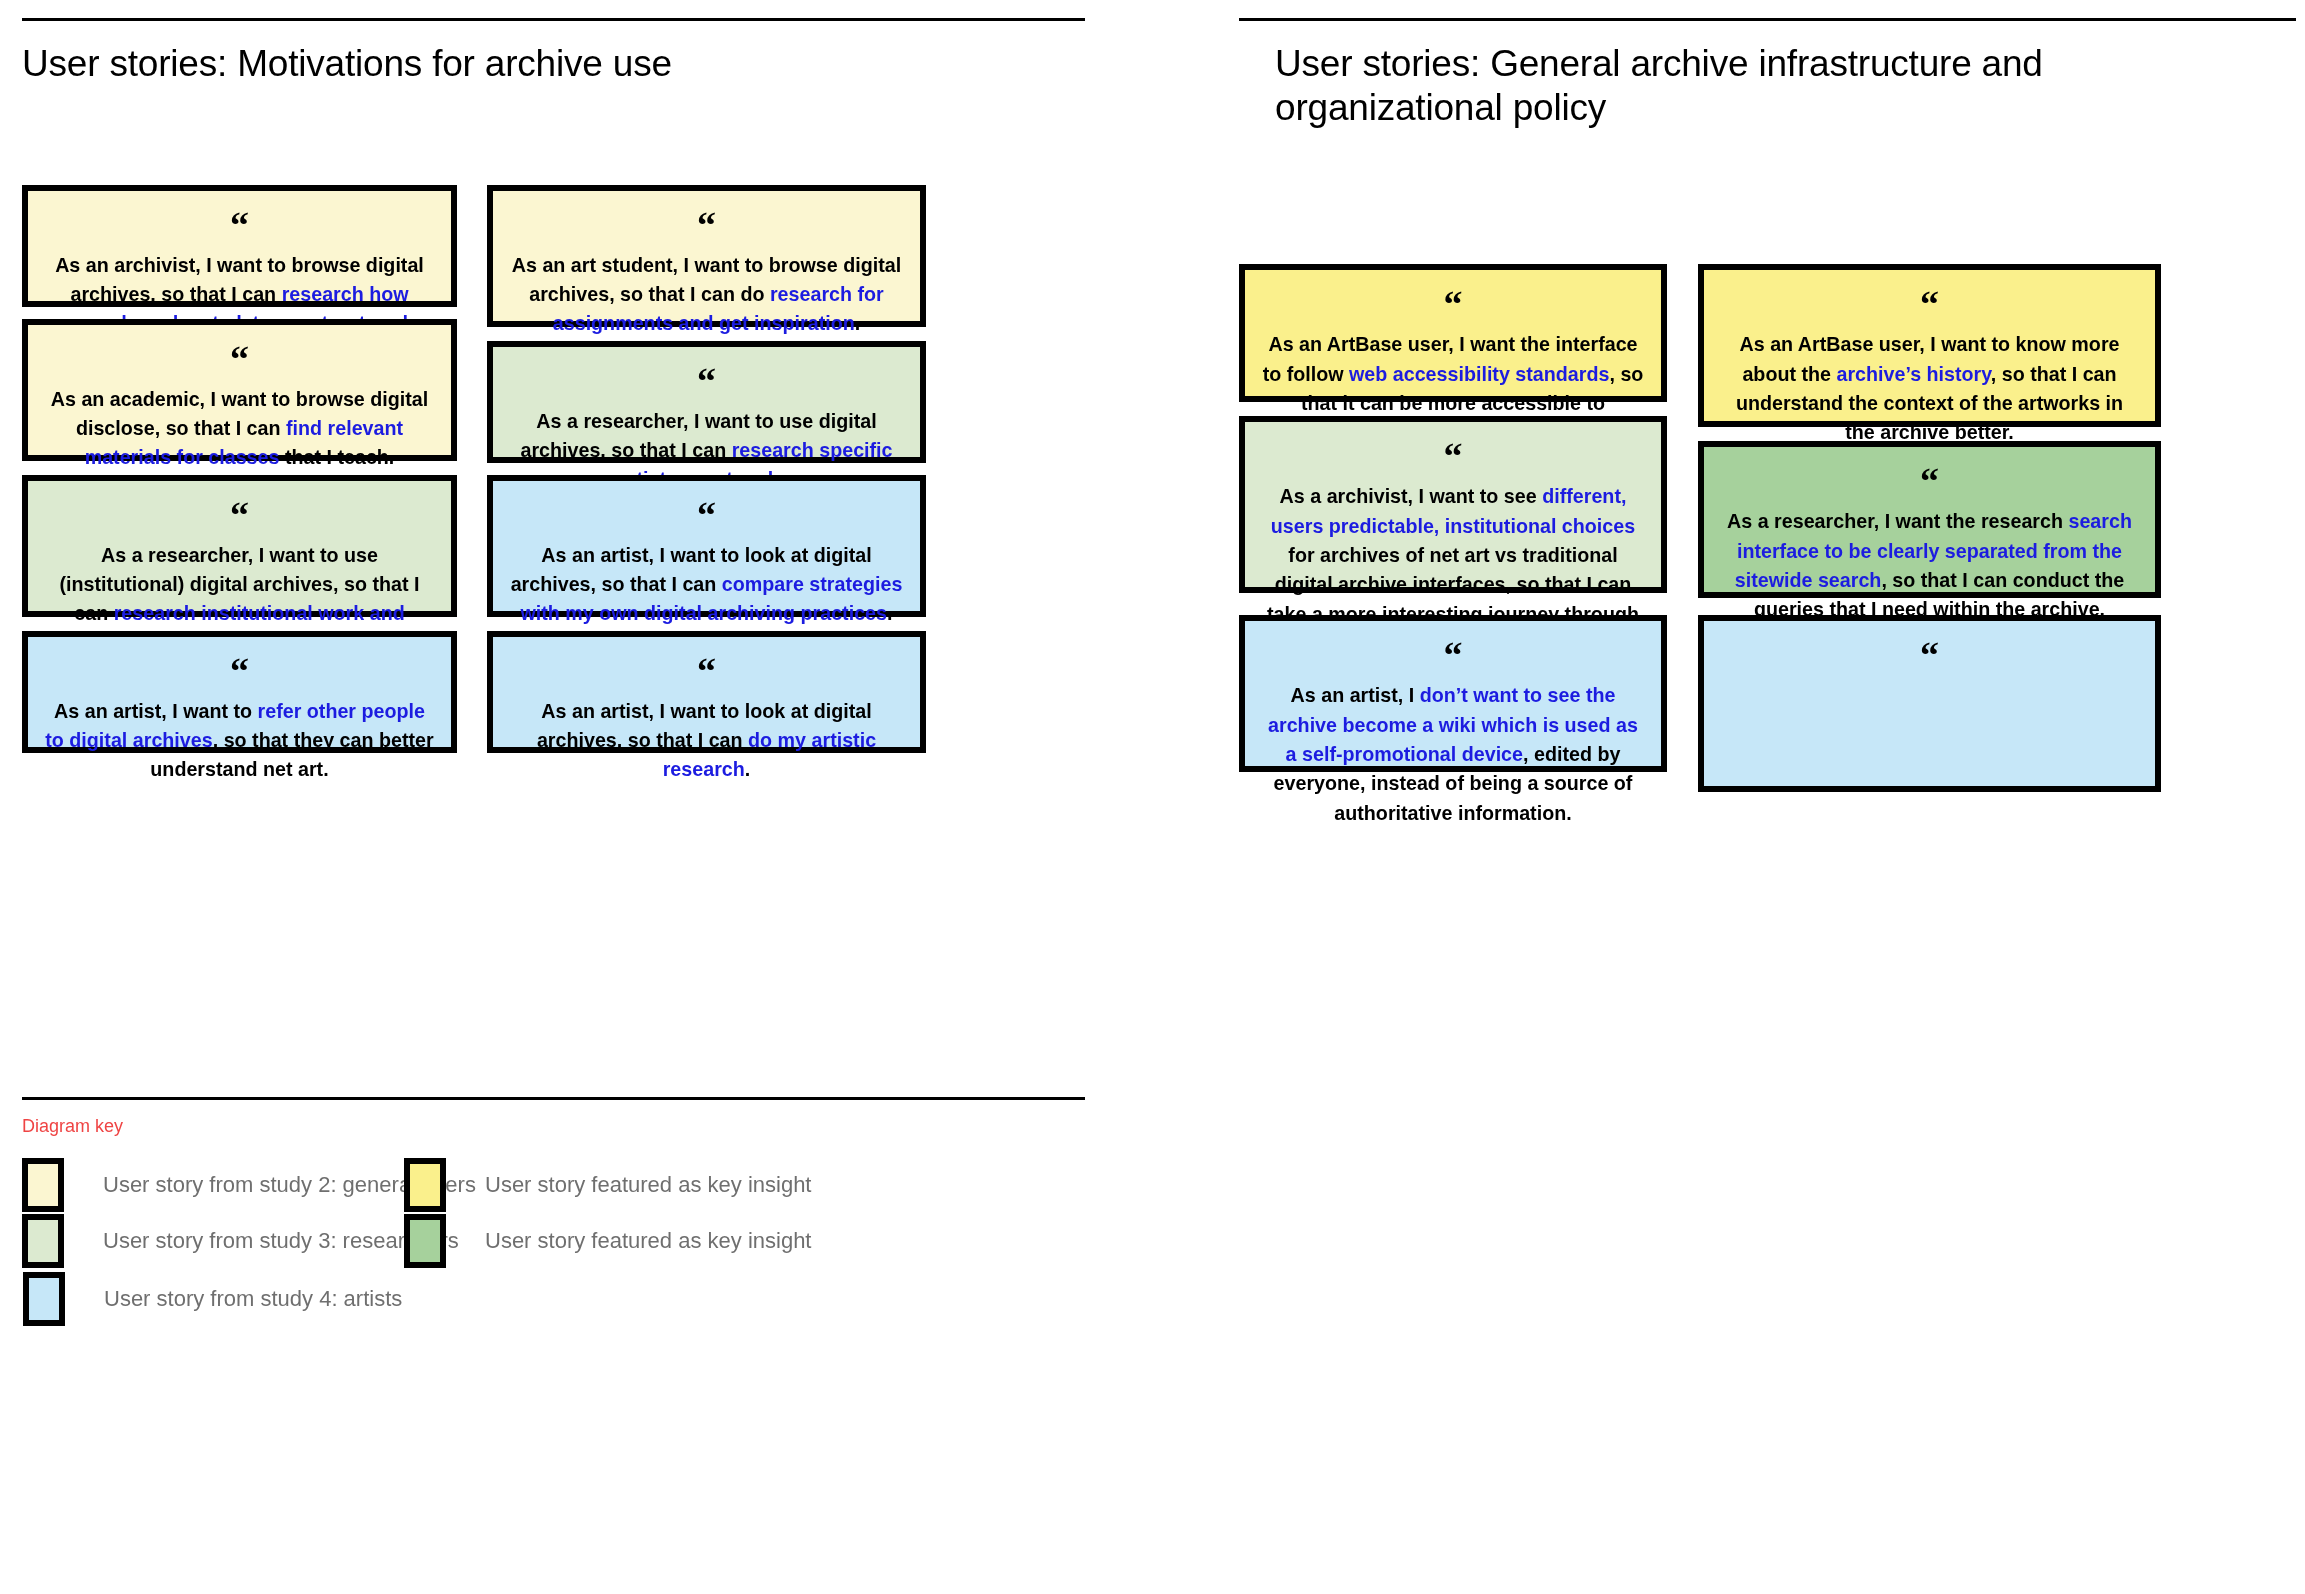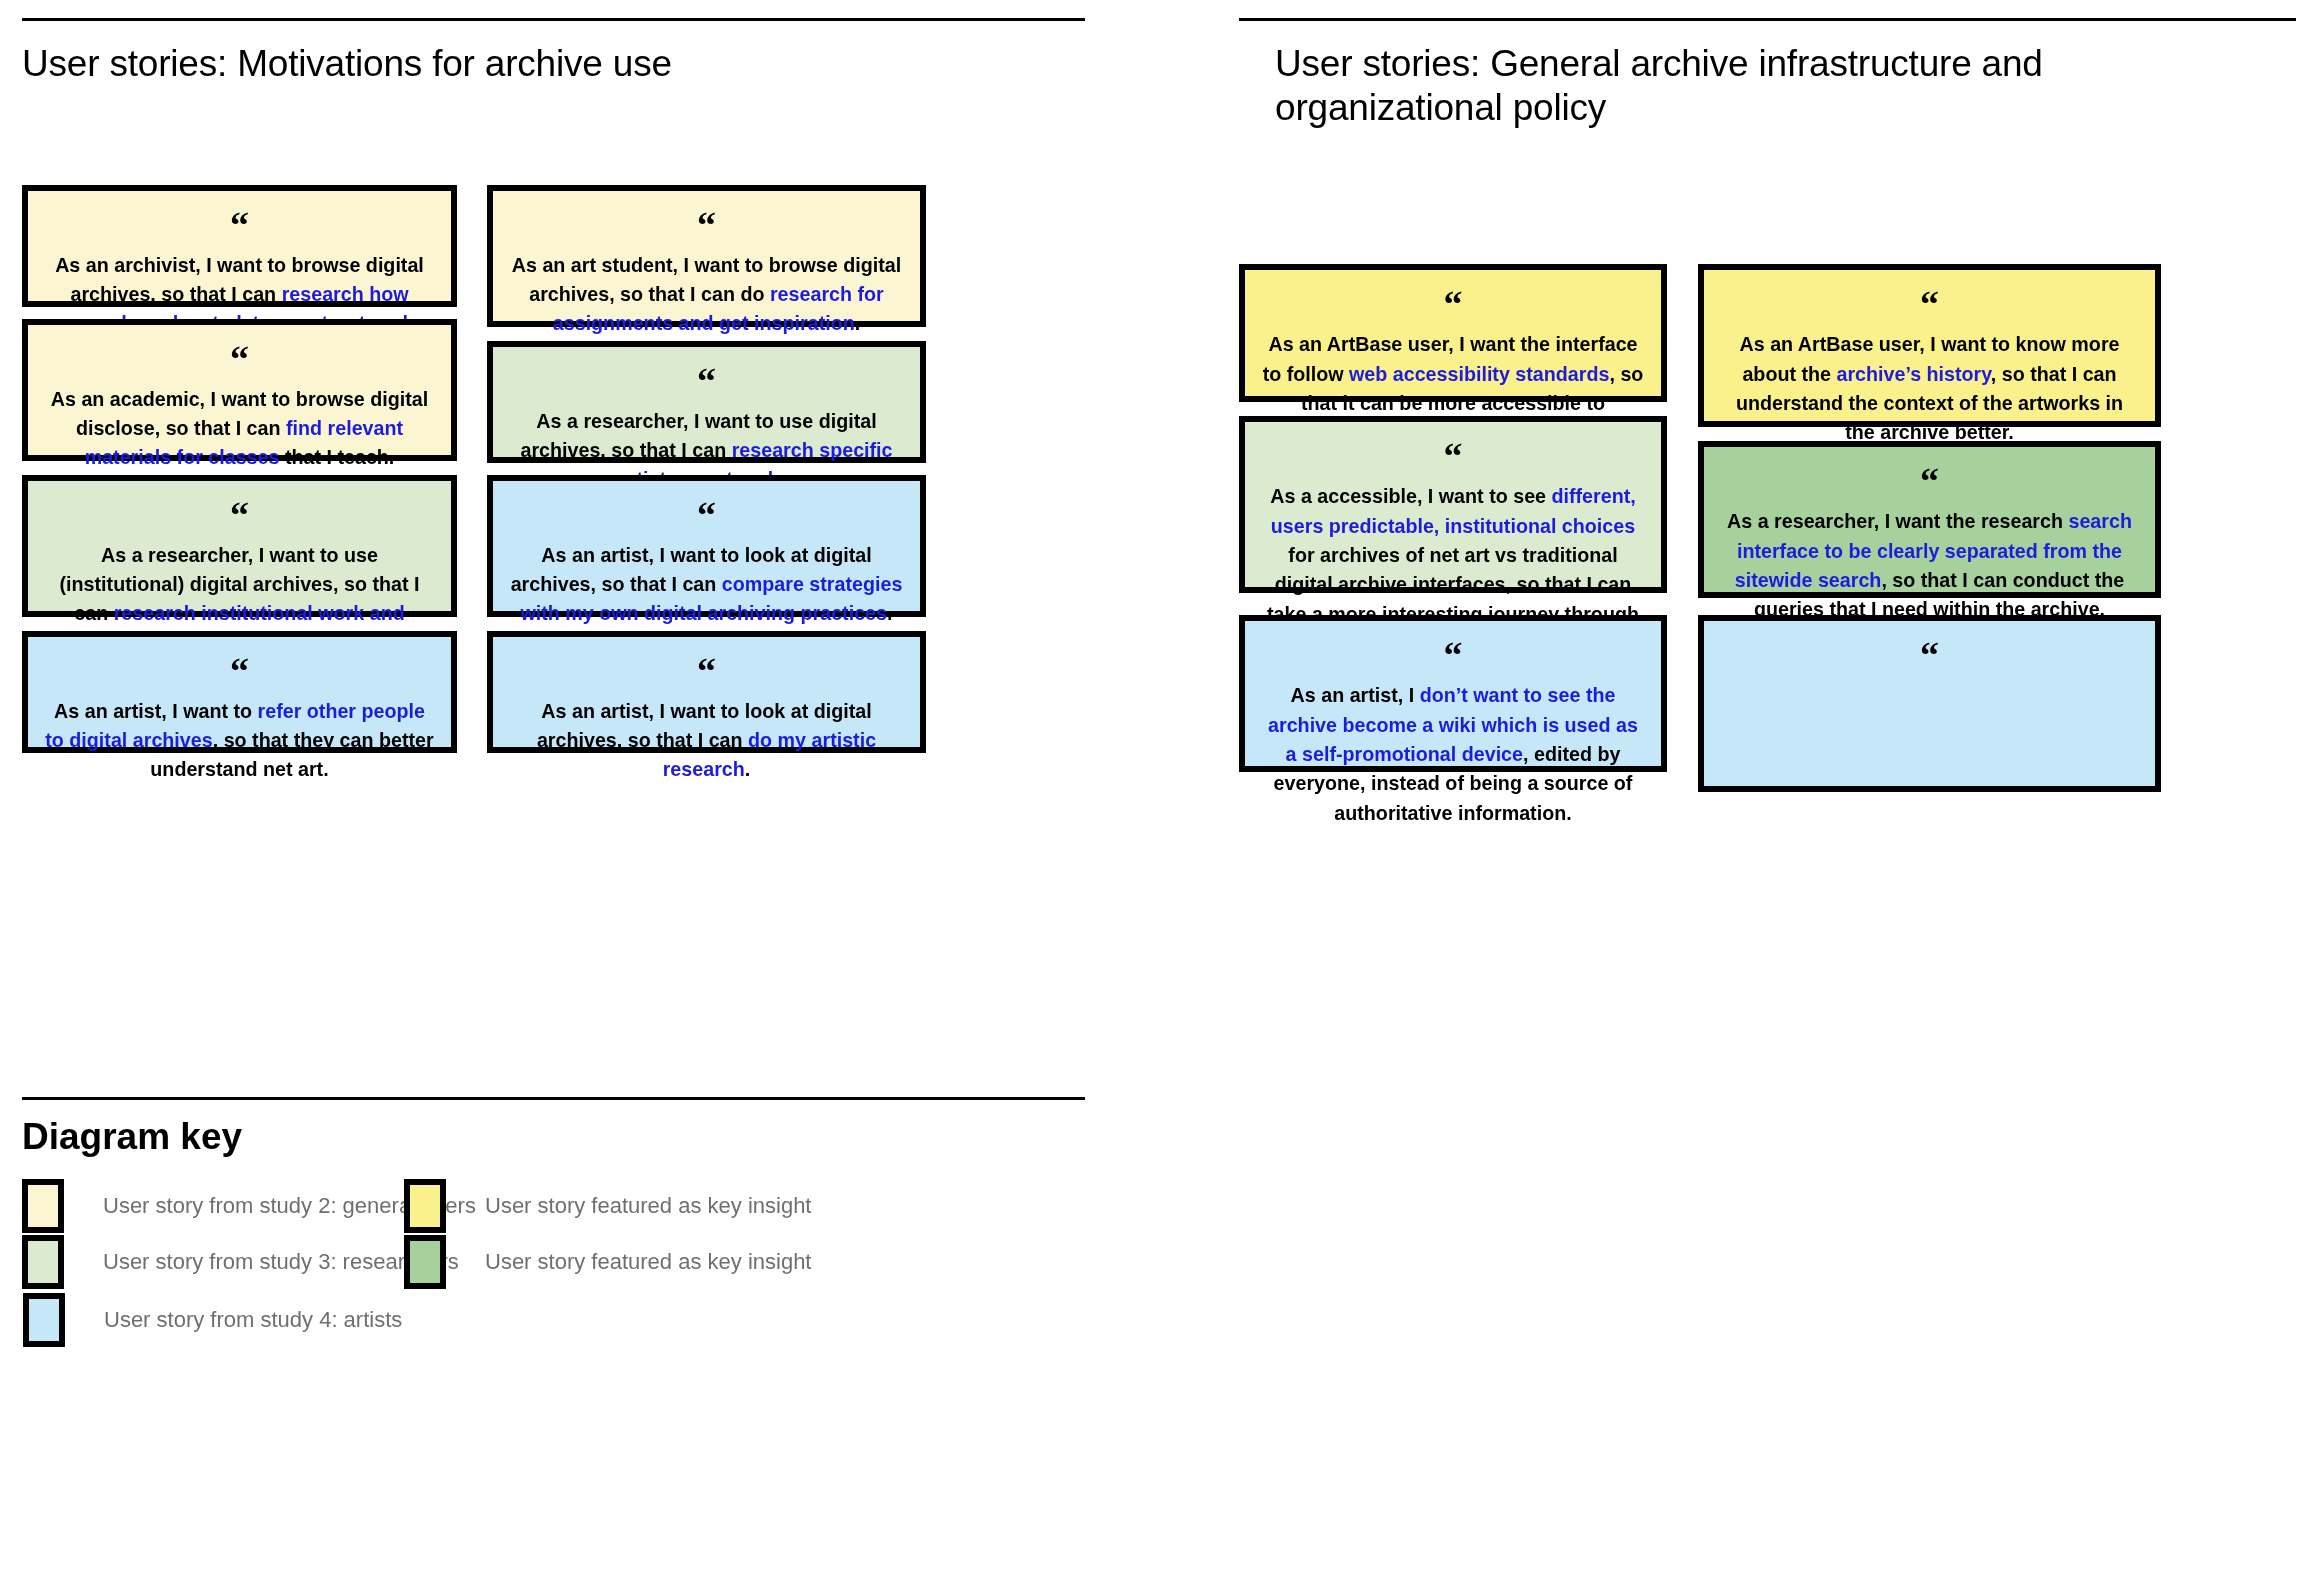--- a/index.html
+++ b/index.html
@@ -89,23 +89,23 @@
   
   .sw-pale-yellow  { background: #fbf6d1; }
   .sw-bright-yellow{ background: #faf08c; }
   .sw-pale-green   { background: #dcead0; }
   .sw-mid-green    { background: #a6d19c; }
   .sw-light-blue   { background: #c6e7f8; }
 
   
   .key-block { position: absolute; }
   .key-title {
-    font-size: 37px;
-    font-weight: 700;
-    color: #000000;
+    font-size: 18px;
+    font-weight: 400;
+    color: #ef4444;
     margin: 16.3px 0 0 0;
   }
   .key-items {
     position: relative;
     margin-top: 21px;
     height: 259px;
   }
   .key-row {
     position: absolute;
     display: flex;
@@ -206,21 +206,21 @@
         <div class="card sw-bright-yellow" style="left: 0px; top: 135px; width: 428px; height: 138px;">
           <div class="quote-mark">“</div>
           <div class="card-text"><span>As an ArtBase user, I want the interface to follow </span><span class="hl">web accessibility standards</span><span>, so that it can be more accessible to visually impaired people.</span></div>
         </div>
         <div class="card sw-bright-yellow" style="left: 459px; top: 135px; width: 463px; height: 163px;">
           <div class="quote-mark">“</div>
           <div class="card-text"><span>As an ArtBase user, I want to know more about the </span><span class="hl">archive’s history</span><span>, so that I can understand the context of the artworks in the archive better.</span></div>
         </div>
         <div class="card sw-pale-green" style="left: 0px; top: 287px; width: 428px; height: 177px;">
           <div class="quote-mark">“</div>
-          <div class="card-text"><span>As a accessible, I want to see </span><span class="hl">different, users predictable, institutional choices</span><span> for archives of net art vs traditional digital archive interfaces, so that I can take a more interesting journey through the archive.</span></div>
+          <div class="card-text"><span>As a archivist, I want to see </span><span class="hl">different, users predictable, institutional choices</span><span> for archives of net art vs traditional digital archive interfaces, so that I can take a more interesting journey through the archive.</span></div>
         </div>
         <div class="card sw-mid-green" style="left: 459px; top: 312px; width: 463px; height: 157px;">
           <div class="quote-mark">“</div>
           <div class="card-text"><span>As a researcher, I want the research </span><span class="hl">search interface to be clearly separated from the sitewide search</span><span>, so that I can conduct the queries that I need within the archive.</span></div>
         </div>
         <div class="card sw-light-blue" style="left: 0px; top: 486px; width: 428px; height: 157px;">
           <div class="quote-mark">“</div>
           <div class="card-text"><span>As an artist, I </span><span class="hl">don’t want to see the archive become a wiki which is used as a self-promotional device</span><span>, edited by everyone, instead of being a source of authoritative information.</span></div>
         </div>
         <div class="card sw-light-blue" style="left: 459px; top: 486px; width: 463px; height: 177px;">

